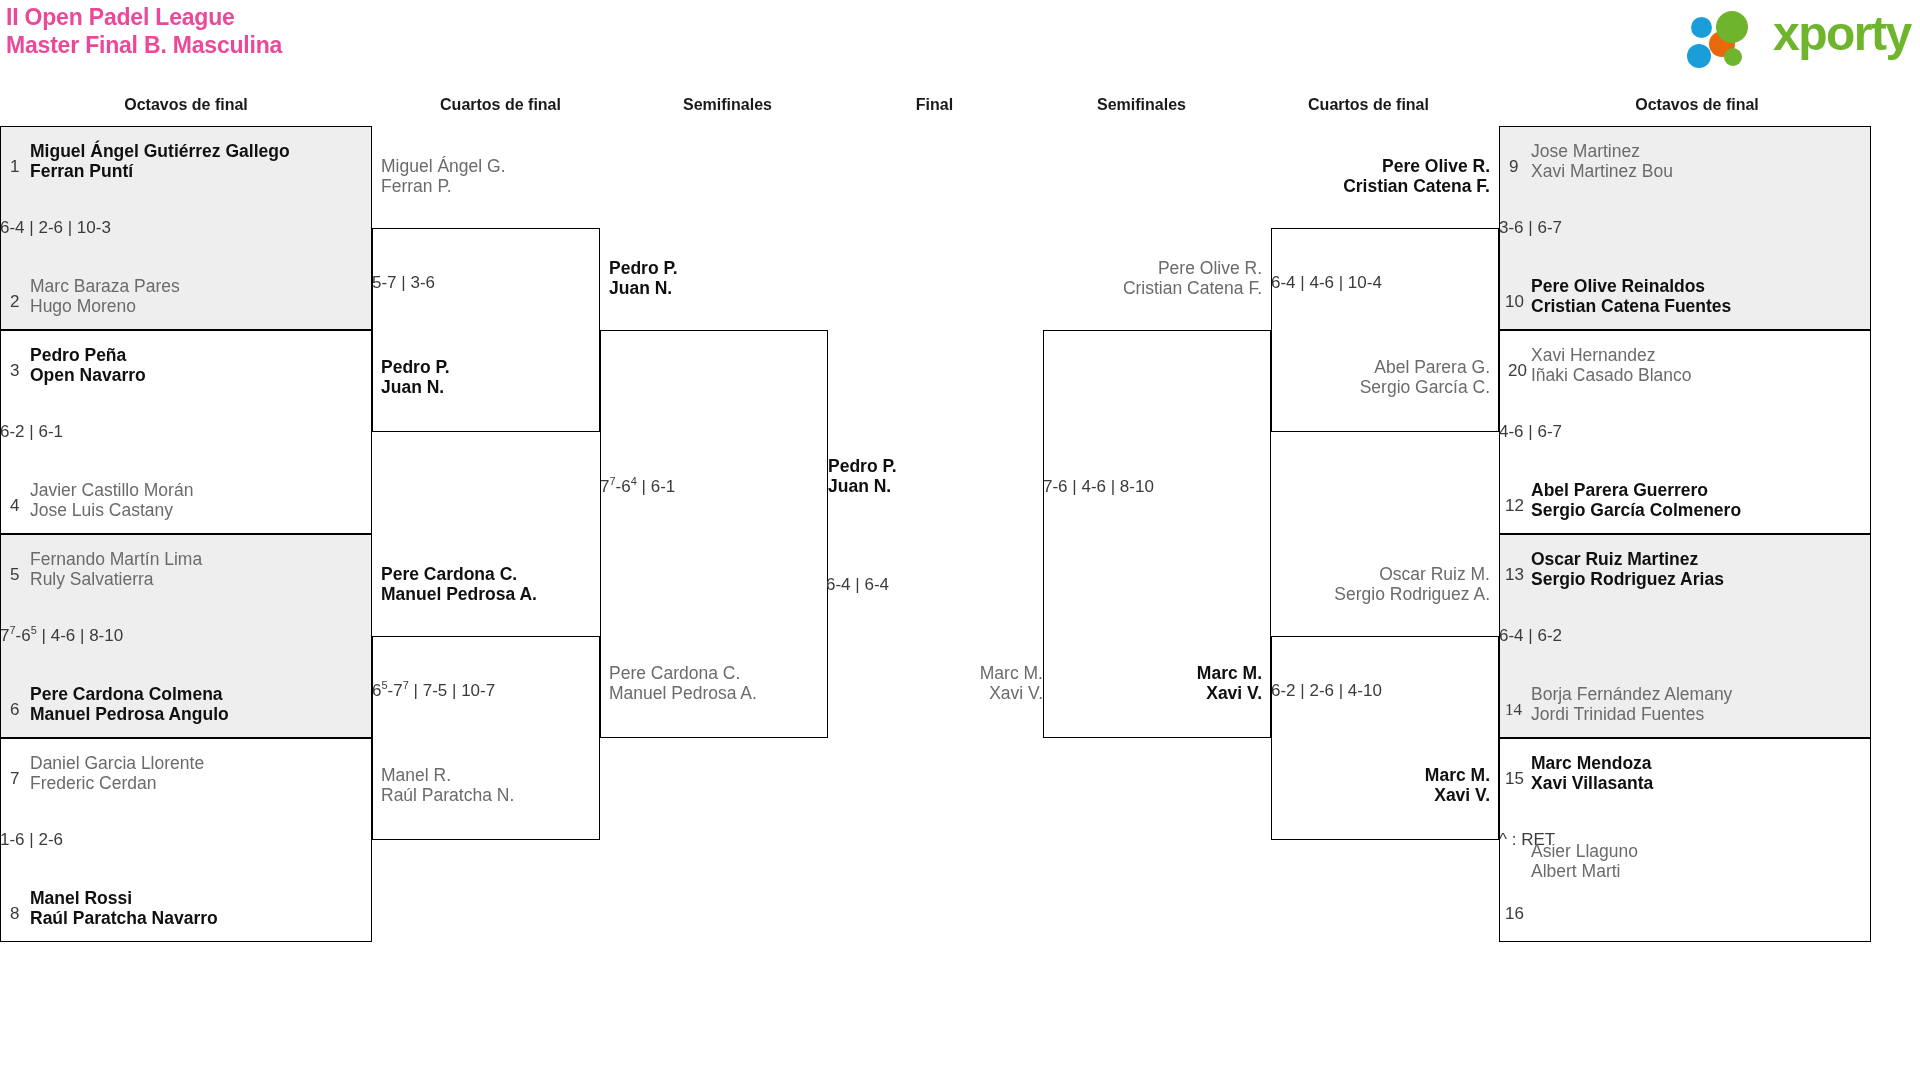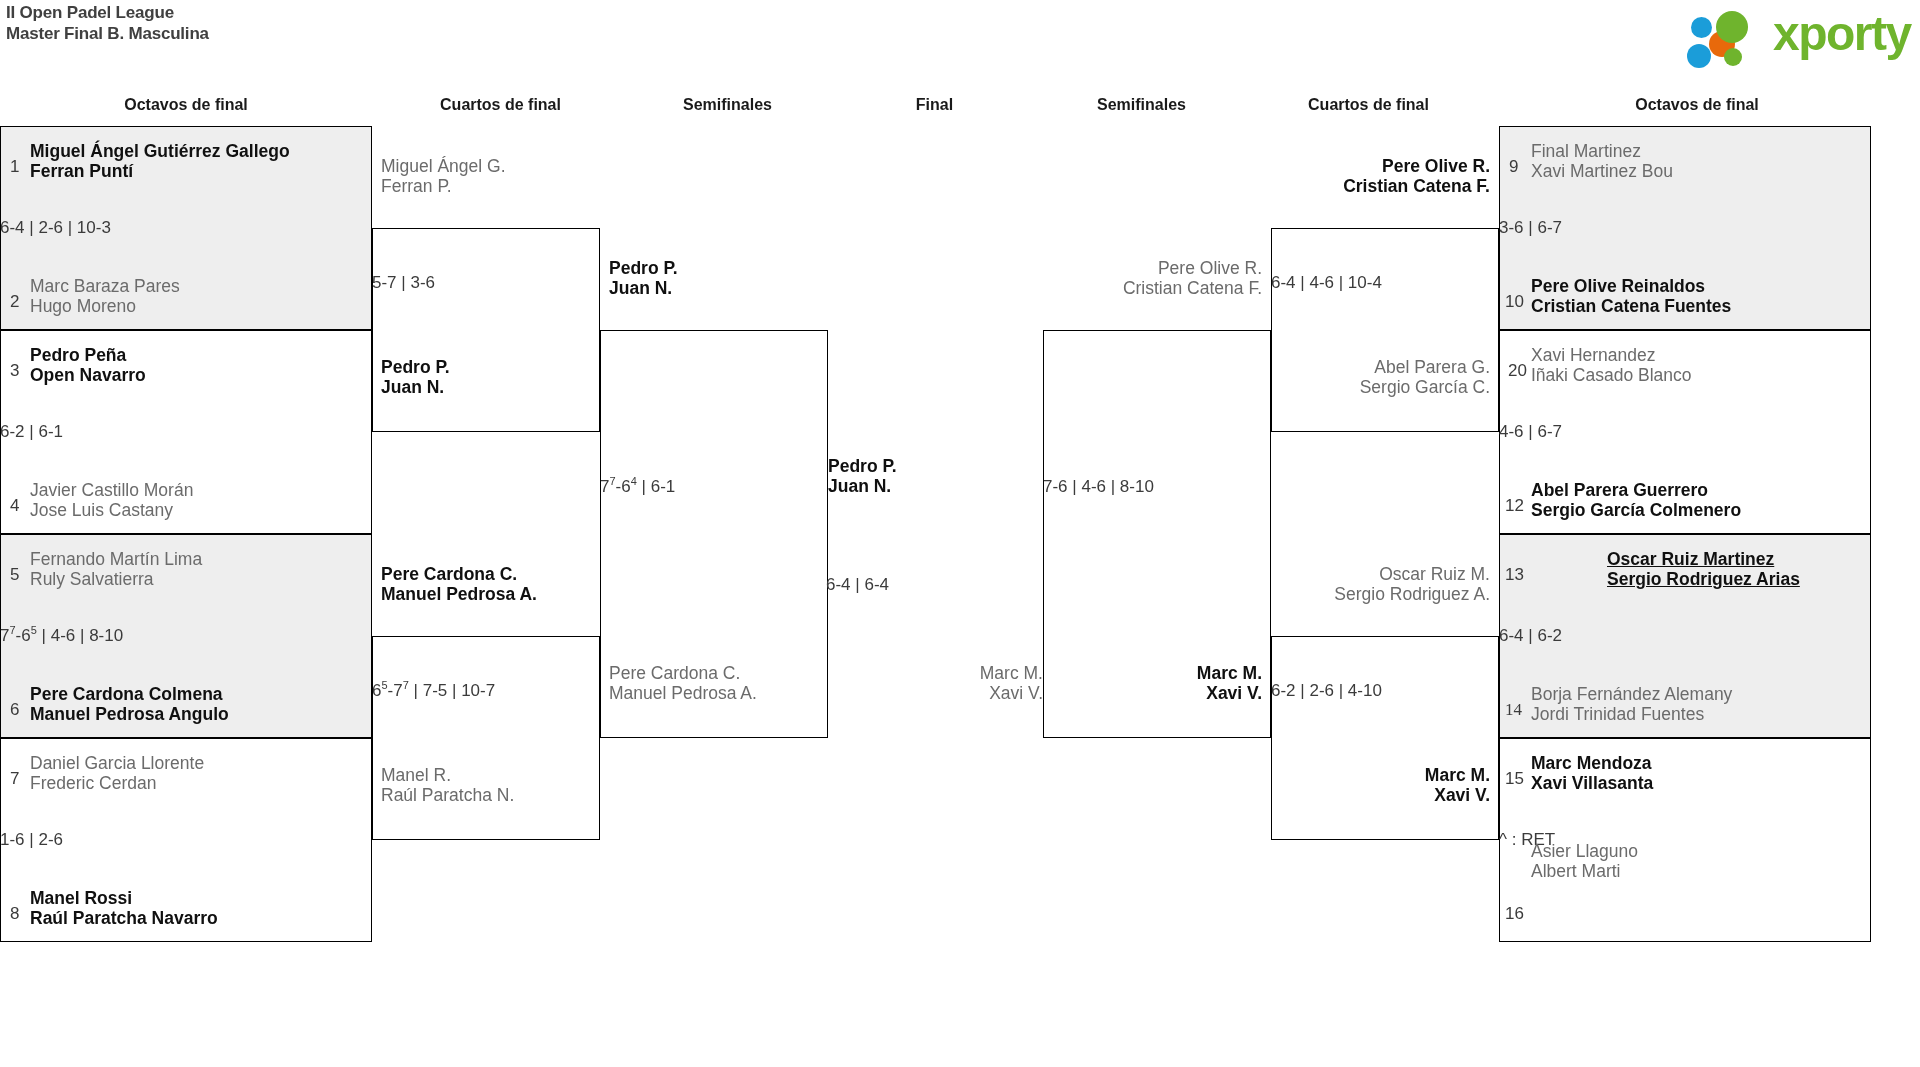--- a/index.html
+++ b/index.html
@@ -7,21 +7,21 @@
     width: 1920px; height: 1067px;
     background: #ffffff;
     font-family: "Liberation Sans", sans-serif;
     overflow: hidden;
   }
   #root { position: relative; width: 1920px; height: 1067px; }
 
   
   .title {
     position: absolute; left: 6px; top: 3px;
-    font-size: 17px; font-weight: 700; color: #404040;
+    font-size: 23px; font-weight: 700; color: #ec4899;
     line-height: 1.22; letter-spacing: -0.2px;
   }
   .logo { position: absolute; right: 8px; top: 6px; width: 225px; height: 58px; }
   .logo-word {
     position: absolute; left: 86px; top: 4px;
     font-size: 48px; font-weight: 700; color: #6fb42d;
     letter-spacing: -1.5px; line-height: 1;
   }
   .dot { position: absolute; border-radius: 50%; }
 
@@ -219,21 +219,21 @@
   </div>
   <div class="score" style="left:1271px; top:682px; width:268px;">6-2 | 2-6 | 4-10</div>
   <div class="names win right" style="left:1271px; top:765px; width:219px;">
     <div>Marc M.</div>
     <div>Xavi V.</div>
   </div>
 
   <div class="slot shaded" style="left:1499px; top:126px; width:372px; height:204px;"></div>
   <div class="seed" style="left:1509px; top:158px;">9</div>
   <div class="names" style="left:1531px; top:141px;">
-    <div>Final Martinez</div>
+    <div>Jose Martinez</div>
     <div>Xavi Martinez Bou</div>
   </div>
   <div class="score" style="left:1499px; top:219px; width:372px;">3-6 | 6-7</div>
   <div class="seed" style="left:1505px; top:293px;">10</div>
   <div class="names win" style="left:1531px; top:276px;">
     <div>Pere Olive Reinaldos</div>
     <div>Cristian Catena Fuentes</div>
   </div>
 
   <div class="slot" style="left:1499px; top:330px; width:372px; height:204px;"></div>
@@ -244,21 +244,21 @@
   </div>
   <div class="score" style="left:1499px; top:423px; width:372px;">4-6 | 6-7</div>
   <div class="seed" style="left:1505px; top:497px;">12</div>
   <div class="names win" style="left:1531px; top:480px;">
     <div>Abel Parera Guerrero</div>
     <div>Sergio García Colmenero</div>
   </div>
 
   <div class="slot shaded" style="left:1499px; top:534px; width:372px; height:204px;"></div>
   <div class="seed" style="left:1505px; top:566px;">13</div>
-  <div class="names win" style="left:1607px; top:549px;text-decoration:underline;">
+  <div class="names win" style="left:1531px; top:549px;">
     <div>Oscar Ruiz Martinez</div>
     <div>Sergio Rodriguez Arias</div>
   </div>
   <div class="score" style="left:1499px; top:627px; width:372px;">6-4 | 6-2</div>
   <div class="seed" style="left:1505px; top:701px;font-family:Liberation Serif, serif;">14</div>
   <div class="names" style="left:1531px; top:684px;">
     <div>Borja Fernández Alemany</div>
     <div>Jordi Trinidad Fuentes</div>
   </div>
 

